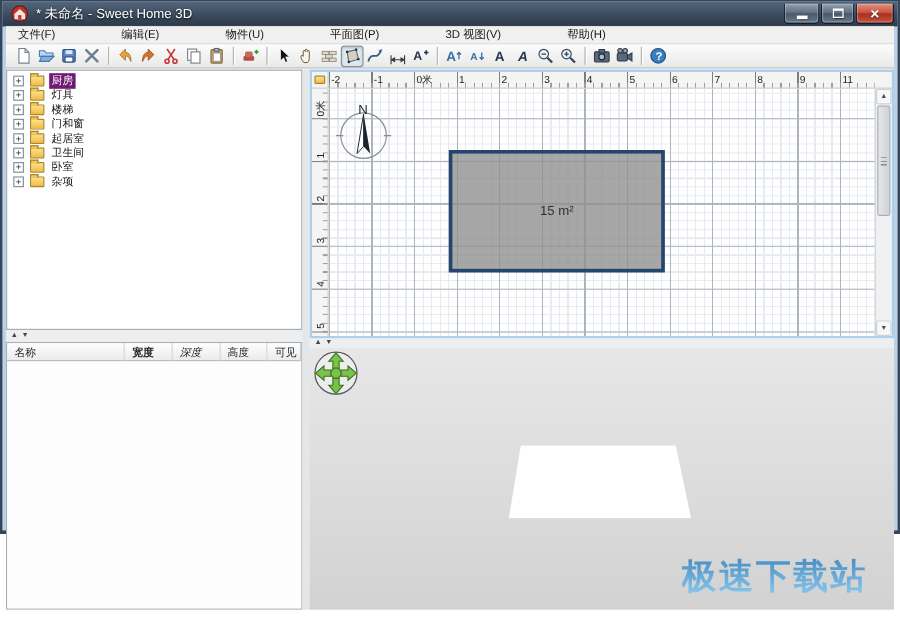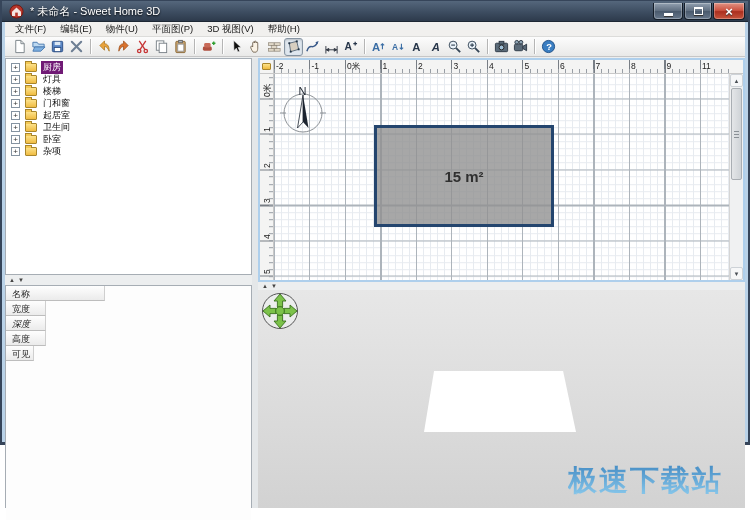--- a/index.html
+++ b/index.html
@@ -21,21 +21,21 @@
   .btn-min{left:651px;width:30px;}
   .btn-max{left:682px;width:28px;}
   .btn-close{left:711px;width:32px;background:linear-gradient(#e29384,#cc5240 46%,#ab2f1f 54%,#c7543c);}
   .glyph-min{width:9px;height:3px;background:#fff;margin-top:6px;box-shadow:0 1px 1px #333;}
   .glyph-max{width:9px;height:8px;border:1px solid #fff;border-top:2px solid #fff;box-shadow:0 1px 1px #333;}
   .glyph-close{color:#fff;font-size:13px;font-weight:bold;line-height:13px;text-shadow:0 1px 1px #333;}
 
   
   .client{position:absolute;left:5px;top:22px;width:740px;height:486px;background:#eceeef;}
   .menubar{position:absolute;left:0;top:0;width:740px;height:15px;background:#f1f0ee;
-    border-bottom:1px solid #dcdcda;display:flex;align-items:center;padding-left:3px;}
+    border-bottom:1px solid #dcdcda;display:flex;align-items:center;padding-left:3px;gap:41px;}
   .menu-item{font-size:9.5px;color:#1a1a1a;padding:1px 7px;}
   .toolbar{position:absolute;left:0;top:15px;width:740px;height:20px;
     background:linear-gradient(#fcfcfc,#e9e9e8);border-bottom:1px solid #c6c6c6;
     display:flex;align-items:center;padding-left:5px;}
   .tool-btn{width:19px;height:18px;display:inline-flex;align-items:center;justify-content:center;flex:0 0 auto;}
   .tool-btn.pressed{border:1px solid #8795a3;border-radius:3px;background:#dfe7ef;box-shadow:inset 0 1px 2px rgba(0,0,0,.18);}
   .tool-sep{width:1px;height:15px;background:#b5b5b5;box-shadow:1px 0 0 #fff;margin:0 4px;flex:0 0 auto;}
 
   
   .tree-panel{position:absolute;left:0;top:36px;width:247px;height:217px;background:#fff;border:1px solid #a6adb4;padding-top:2px;}
@@ -45,21 +45,21 @@
   .folder{width:12px;height:9px;background:linear-gradient(#fce189,#f0bc42);border:1px solid #a9862b;
     border-radius:1px;position:relative;margin:0 4px 0 5px;flex:0 0 auto;}
   .folder::before{content:"";position:absolute;top:-3px;left:-1px;width:5px;height:2px;background:#f3c854;
     border:1px solid #a9862b;border-bottom:none;}
   .cat-label{padding:0 2px;white-space:nowrap;}
   .h-divider{position:absolute;background:#eceeef;display:flex;align-items:center;padding-left:4px;gap:3px;}
   .left-divider{left:0;top:253px;width:247px;height:10px;}
   .right-divider{left:253px;top:260px;width:487px;height:8px;}
   .div-arrow{font-size:6px;color:#444;line-height:8px;}
   .table-panel{position:absolute;left:0;top:263px;width:247px;height:223px;background:#fdfdfd;border:1px solid #a6adb4;}
-  .table-header{display:flex;flex-direction:column;}
+  .table-header{display:flex;}
   .th{height:15px;border-right:1px solid #cfcfcf;border-bottom:1px solid #bdbdbd;
     background:linear-gradient(#fefefe,#ebebeb);font-size:9px;color:#222;padding:2px 0 0 6px;}
   .table-body{width:100%;height:calc(100% - 15px);background:#fdfdfd;}
   .v-splitter{position:absolute;left:247px;top:36px;width:6px;height:450px;background:#e4e7e9;}
 
   
   .plan-panel{position:absolute;left:253px;top:36px;width:487px;height:224px;border:2px solid #aecfec;background:#fff;}
   .ruler-corner{position:absolute;left:0;top:0;width:14px;height:14px;background:#f4f4f3;
     border-right:1px solid #c8c8c8;border-bottom:1px solid #c8c8c8;display:flex;align-items:center;justify-content:center;}
   .corner-glyph{width:9px;height:7px;background:linear-gradient(#fde289,#efba3e);border:1px solid #a9862b;border-radius:1px;}
@@ -75,21 +75,21 @@
     transform:rotate(-90deg);transform-origin:0 0;z-index:2;}
   .plan-canvas{position:absolute;left:14px;top:14px;width:455px;height:206px;background-color:#fff;
     background-image:
       repeating-linear-gradient(to right,#adb4bb 0 1px,transparent 1px 35.5px),
       repeating-linear-gradient(to bottom,#adb4bb 0 1px,transparent 1px 35.5px),
       repeating-linear-gradient(to right,#e7ebf0 0 1px,transparent 1px 7.1px),
       repeating-linear-gradient(to bottom,#e7ebf0 0 1px,transparent 1px 7.1px);
     background-position:0 0,0 24.5px,0 0,0 3.2px;overflow:hidden;}
   .room{position:absolute;left:100px;top:51px;width:180px;height:102px;border:3px solid #24456e;
     background:#8f8f8fc9;display:flex;align-items:center;justify-content:center;}
-  .room-label{font-size:15px;color:#303030;font-weight:bold;}
+  .room-label{font-size:11px;color:#303030;}
   .compass{position:absolute;left:2px;top:8px;}
 
   
   .plan-scrollbar{position:absolute;left:469px;top:14px;width:14px;height:206px;background:#f0f1f2;border-left:1px solid #d5d5d5;}
   .sb-btn{position:absolute;left:0;width:13px;height:13px;background:#f6f7f8;border:1px solid #cdd2d7;border-radius:2px;
     font-size:6px;color:#4a5056;display:flex;align-items:center;justify-content:center;}
   .sb-up{top:0;}
   .sb-down{bottom:0;}
   .sb-thumb{position:absolute;left:1px;top:14px;width:11px;height:92px;background:linear-gradient(to right,#e4e6e8,#cfd3d7);
     border:1px solid #a9aeb3;border-radius:2px;display:flex;align-items:center;justify-content:center;}
@@ -372,21 +372,21 @@
       </div>
 
     <div class="h-divider left-divider">
       <span class="div-arrow">▲</span>
       <span class="div-arrow">▼</span>
     </div>
 
     <div class="table-panel">
       <div class="table-header">
           <div class="th" style="width: 99px;">名称</div>
-          <div class="th" style="width: 40px;">宽度</div>
+          <div class="th" style="width: 40px; font-weight: bold;">宽度</div>
           <div class="th" style="width: 40px; font-style: italic;">深度</div>
           <div class="th" style="width: 40px;">高度</div>
           <div class="th" style="width: 28px;">可见</div>
         </div>
       <div class="table-body"></div>
     </div>
 
     <div class="v-splitter"></div>
 
     <div class="plan-panel">

